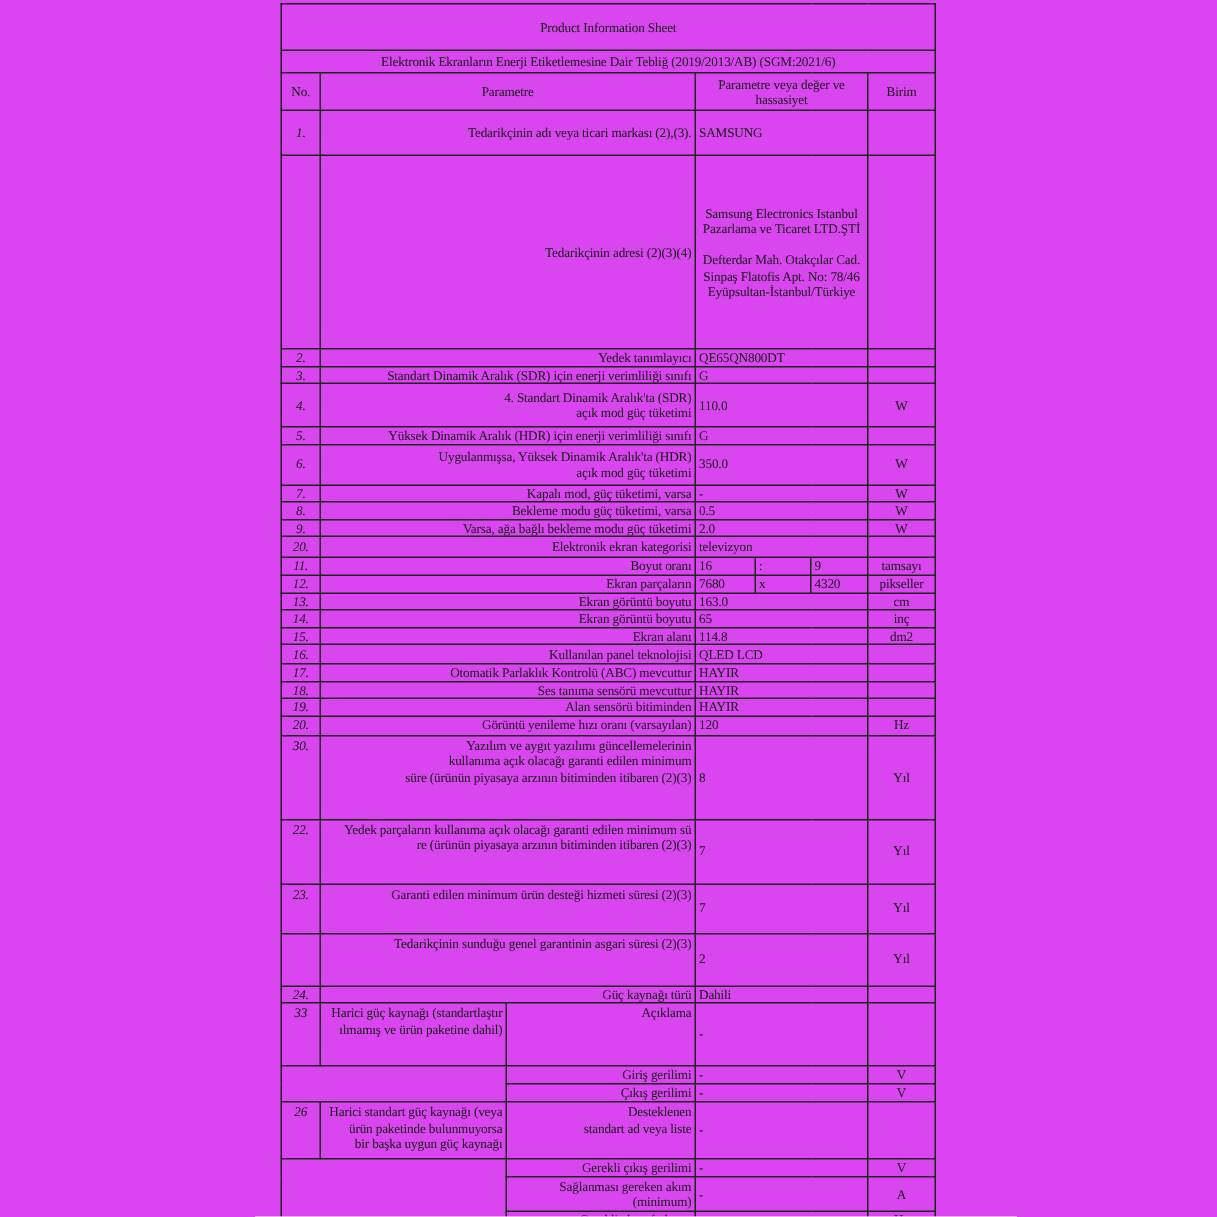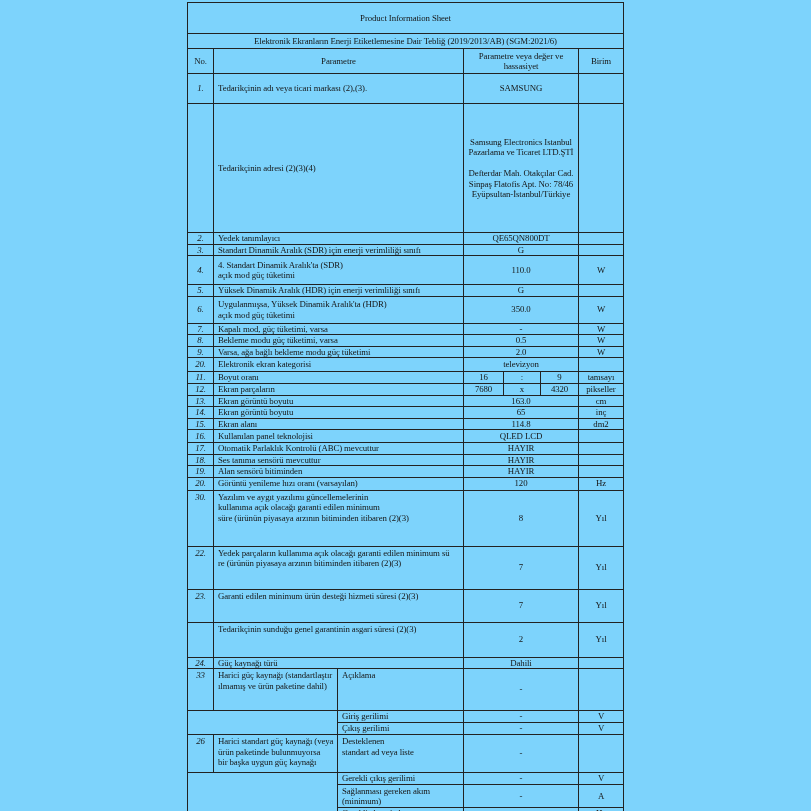--- a/index.html
+++ b/index.html
@@ -1,28 +1,28 @@
 <!DOCTYPE html>
 <html><head>
 <meta charset="utf-8">
 <style>
   html,body{margin:0;padding:0;background:#ffffff;}
-  .stage{position:relative;width:811px;height:811px;background:#7dd3fc;overflow:hidden;
+  .stage{position:relative;width:811px;height:811px;background:#d946ef;overflow:hidden;
          font-family:"Liberation Serif","DejaVu Serif",serif;color:#161616;}
   .doc{position:absolute;left:187px;top:2px;width:437px;}
   table.pis{border-collapse:collapse;table-layout:fixed;width:436px;}
   table.pis td{border:1px solid #222;padding:0 2px;font-size:8.8px;line-height:10.5px;
       vertical-align:middle;white-space:pre-line;letter-spacing:-0.1px;overflow:hidden;}
   .title-cell{font-size:22.5px;line-height:30px;text-align:center;letter-spacing:0;
       white-space:nowrap;font-weight:normal;}
   .subtitle-cell{font-size:9.6px;text-align:center;letter-spacing:0;}
   .hdr td{text-align:center;}
   .no{text-align:center;font-style:italic;}
-  .param{text-align:left;padding-left:4px !important;}
-  .val{text-align:center;}
+  .param{text-align:right;padding-left:4px !important;}
+  .val{}
   .unit{text-align:center;}
   .left{text-align:center;}
   .addrval{line-height:12.5px;}
   .ml{line-height:12px;}
   tr.vtop .no, tr.vtop .param{vertical-align:top;padding-top:1px;}
 </style>
 </head>
 <body>
 
 <div class="stage">

